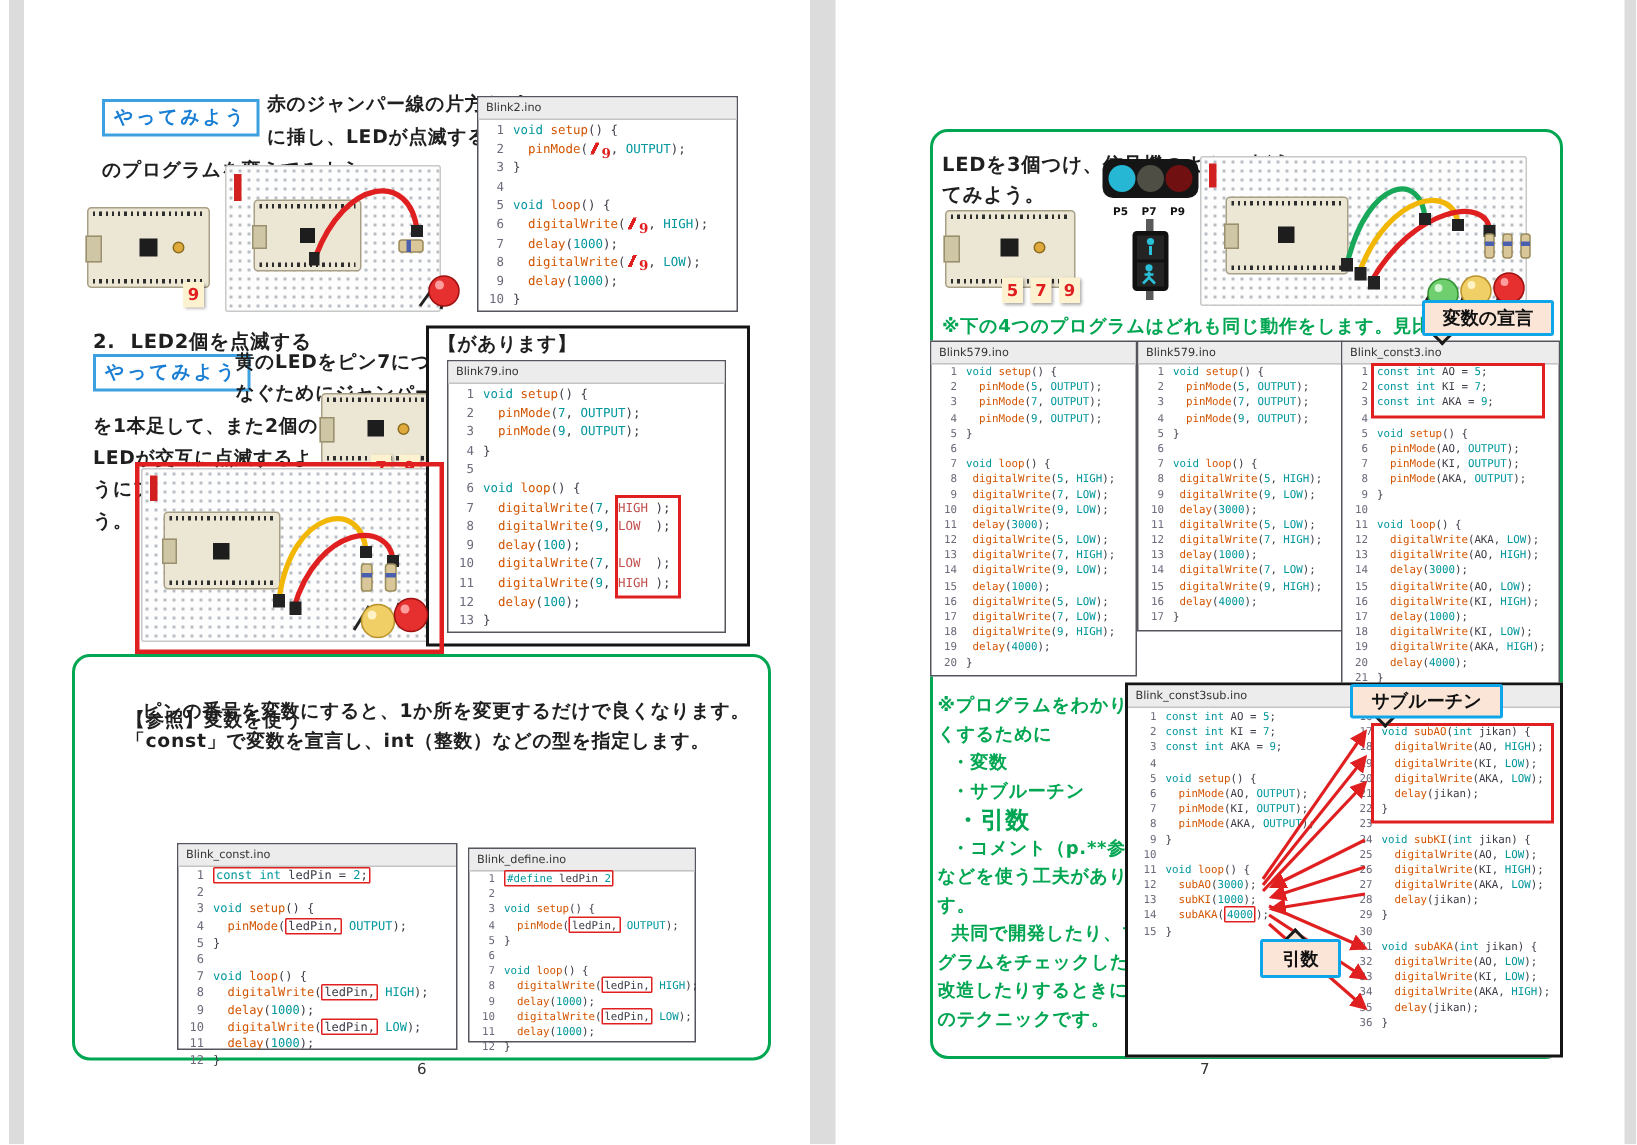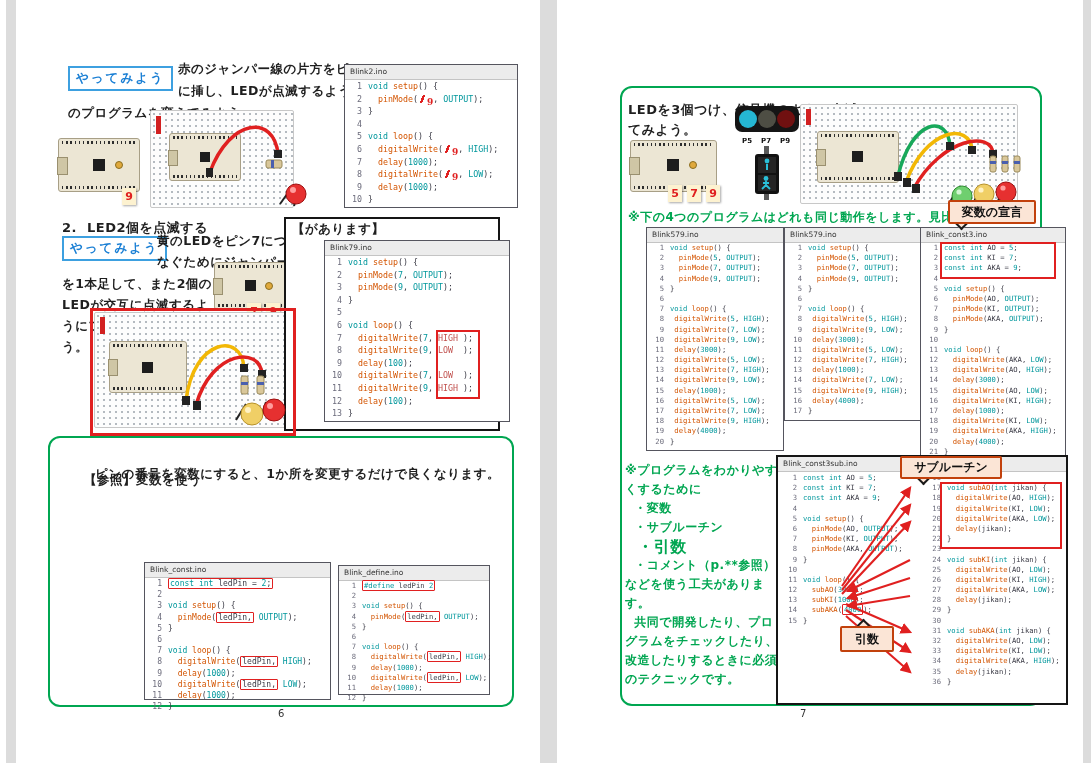--- a/index.html
+++ b/index.html
@@ -11,29 +11,29 @@
   .heading{font-size:13px;}
   .trybadge{position:absolute;border:2px solid #3da0e0;color:#1a7fd4;font-weight:bold;font-size:12.5px;
             padding:2px 6px;background:#fff;letter-spacing:2px;}
   .pinbadge{position:absolute;width:14px;height:17px;background:#fdf2d0;color:#e02020;font-weight:bold;
             font-size:11px;text-align:center;line-height:17px;box-shadow:1px 1px 2px rgba(0,0,0,.35);}
   .greenbox{position:absolute;border:2px solid #00a651;border-radius:12px;background:transparent;}
   .blackbox{position:absolute;border:2px solid #151515;background:#fff;}
   .redframe{position:absolute;border:3px solid #e02020;}
   .kenkyu{position:absolute;border:2px solid #2e75b6;background:#fdf8ec;color:#1b87a6;font-weight:bold;
           font-size:13px;text-align:center;letter-spacing:8px;line-height:18px;}
-  .callout{position:absolute;background:#fbe5d6;border:2px solid #c2410c;font-weight:bold;font-size:12px;
+  .callout{position:absolute;background:#fbe5d6;border:2px solid #0ea5e9;font-weight:bold;font-size:12px;
            color:#111;text-align:center;border-radius:2px;z-index:30;}
   .tail-down{position:absolute;width:9px;height:9px;background:#fbe5d6;border-right:2px solid #1a1a1a;
            border-bottom:2px solid #1a1a1a;transform:rotate(45deg);z-index:29;}
   .tail-up{position:absolute;width:9px;height:9px;background:#fbe5d6;border-left:2px solid #1a1a1a;
            border-top:2px solid #1a1a1a;transform:rotate(45deg);z-index:29;}
   .pageno{position:absolute;font-size:10px;color:#333;}
   
-  .codebox{position:absolute;background:#fff;border:1px solid #55555e;font-family:"DejaVu Sans Mono",monospace;z-index:5;margin-left:26px;}
+  .codebox{position:absolute;background:#fff;border:1px solid #55555e;font-family:"DejaVu Sans Mono",monospace;z-index:5;}
   .codebox .tab{height:14px;background:#ececec;border-bottom:1px solid #c4c4c4;font-size:7.5px;color:#333;
                 line-height:14px;padding-left:5px;font-family:"DejaVu Sans",sans-serif;}
   .cl{display:flex;white-space:pre;}
   .ln{width:17px;text-align:right;color:#6b6b7b;margin-right:6px;flex:none;}
   .ct{color:#3b3b46;}
   .size-m .cl{height:12.6px;font-size:8.3px;line-height:12.6px;}
   .size-s .cl{height:11.2px;font-size:8px;line-height:11.2px;}
   .size-xs .cl{height:10.2px;font-size:7.2px;line-height:10.2px;}
   .kw{color:#00979c;}.fn{color:#d35400;}.cst{color:#00979c;}.num{color:#00979c;}
   .ans{color:#c0504d;}
@@ -179,20 +179,21 @@
       <div class="cl"><span class="ln">10</span><span class="ct">  <span class="fn">digitalWrite</span>(<span class="num">7</span>, <span class="ans">LOW</span>  );</span></div>
       <div class="cl"><span class="ln">11</span><span class="ct">  <span class="fn">digitalWrite</span>(<span class="num">9</span>, <span class="ans">HIGH</span> );</span></div>
       <div class="cl"><span class="ln">12</span><span class="ct">  <span class="fn">delay</span>(<span class="num">100</span>);</span></div>
       <div class="cl"><span class="ln">13</span><span class="ct">}</span></div>
     <div class="redrect" style="left:111px;top:89px;width:40px;height:65px;"></div>
   </div>
 
   <div class="greenbox" style="left:48px;top:436px;width:462px;height:267px;"></div>
   <div class="jtext" style="left:84px;top:472px;font-family:Liberation Mono, monospace;">【参照】変数を使う</div>
   <div class="jtext" style="left:95px;top:466px;">ピンの番号を変数にすると、1か所を変更するだけで良くなります。</div>
+  <div class="jtext" style="left:84px;top:486px;">「const」で変数を宣言し、int（整数）などの型を指定します。</div>
   <div class="codebox size-s" style="left:118px;top:562px;width:185px;height:136px;">
       <div class="tab">Blink_const.ino</div>
       <div class="cl"><span class="ln">1</span><span class="ct"><span class="rbox"><span class="kw">const</span> <span class="kw">int</span> ledPin = <span class="num">2</span>;</span></span></div>
       <div class="cl"><span class="ln">2</span><span class="ct">&nbsp;</span></div>
       <div class="cl"><span class="ln">3</span><span class="ct"><span class="kw">void</span> <span class="fn">setup</span>() {</span></div>
       <div class="cl"><span class="ln">4</span><span class="ct">  <span class="fn">pinMode</span>(<span class="rbox">ledPin,</span> <span class="cst">OUTPUT</span>);</span></div>
       <div class="cl"><span class="ln">5</span><span class="ct">}</span></div>
       <div class="cl"><span class="ln">6</span><span class="ct">&nbsp;</span></div>
       <div class="cl"><span class="ln">7</span><span class="ct"><span class="kw">void</span> <span class="fn">loop</span>() {</span></div>
       <div class="cl"><span class="ln">8</span><span class="ct">  <span class="fn">digitalWrite</span>(<span class="rbox">ledPin,</span> <span class="cst">HIGH</span>);</span></div>

